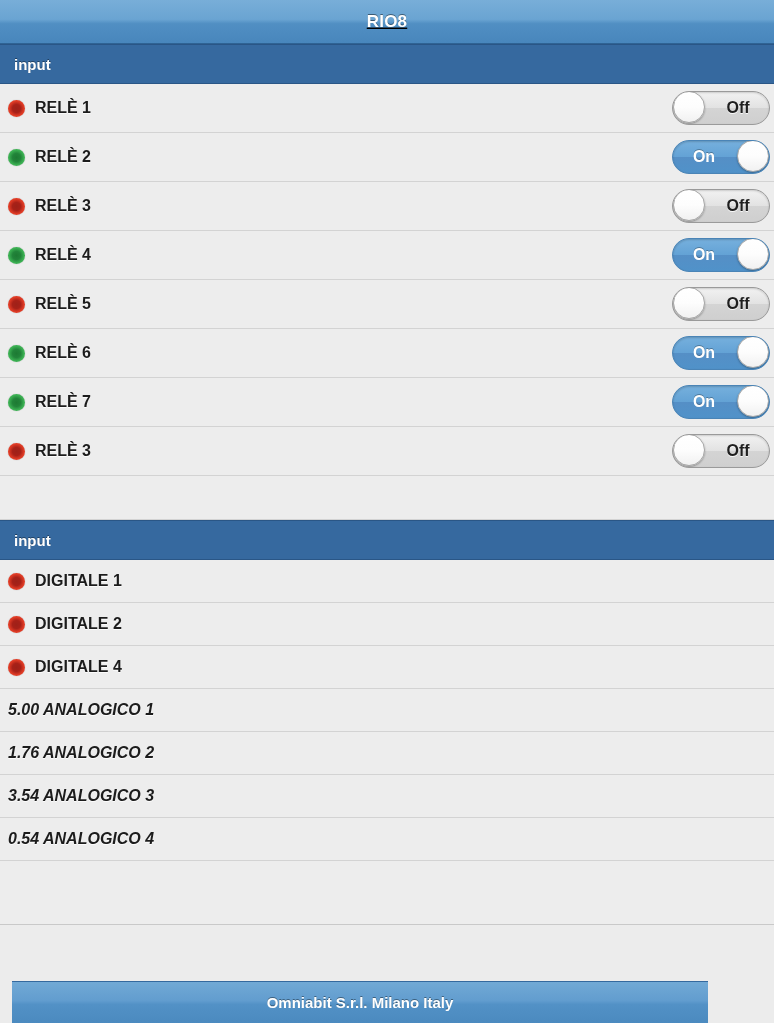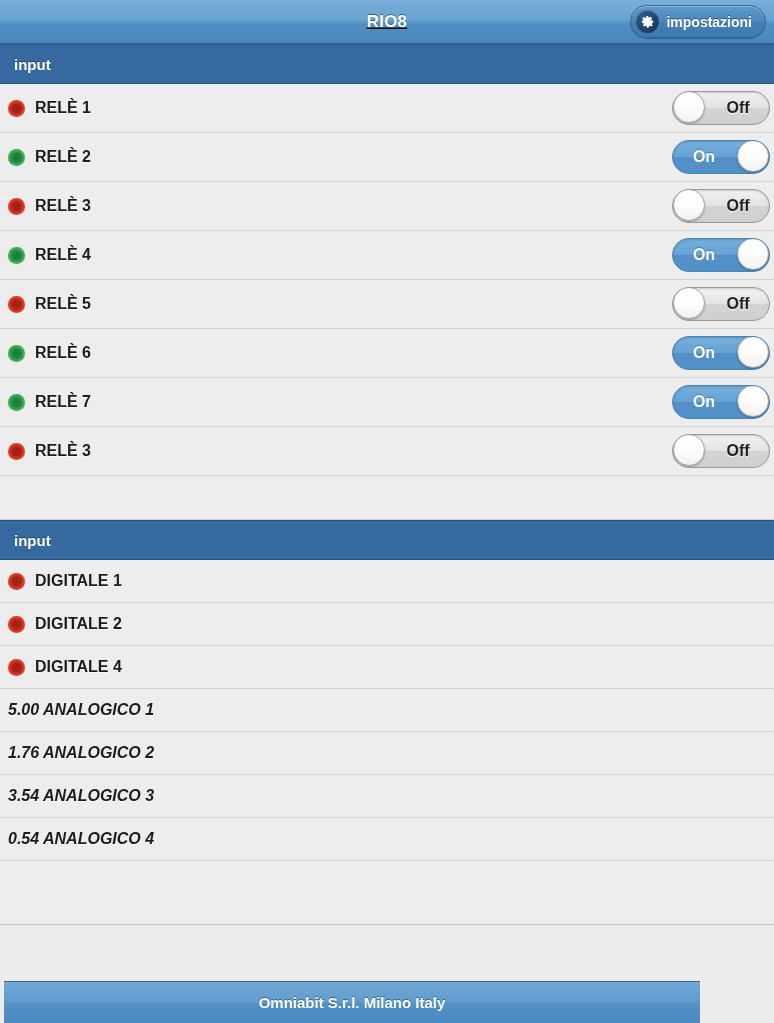--- a/index.html
+++ b/index.html
@@ -192,21 +192,21 @@
     box-shadow: 0 1px 2px rgba(0,0,0,0.3);
     flex: none;
     position: absolute;
   }
   .toggle-off .knob { left: 0px; top: -1px; }
   .toggle-on  .knob { right: 0px; top: -1px; }
 
   
   .footer {
     position: absolute;
-    left: 4px;
+    left: 12px;
     bottom: 0;
     width: 696px;
     height: 42px;
     box-sizing: border-box;
     background: linear-gradient(to bottom, #71a9d5 0%, #629dcf 45%, #5291c6 55%, #4b8abf 100%);
     border-top: 1px solid #34699e;
     display: flex;
     align-items: center;
     justify-content: center;
   }
@@ -215,29 +215,20 @@
     font-weight: bold;
     color: #ffffff;
     text-shadow: 0 -1px 0 rgba(0,0,0,0.4);
   }
 </style>
 </head>
 <body>
 
 <div class="titlebar">
   <span class="titlebar-title">RIO8</span>
-  <div class="settings-btn">
-    <span class="gear-badge">
-      <svg width="15" height="15" viewBox="0 0 24 24" aria-hidden="true">
-        <path fill="#ffffff" d="M12 8.2a3.8 3.8 0 1 0 0 7.6 3.8 3.8 0 0 0 0-7.6zm0 5.6a1.8 1.8 0 1 1 0-3.6 1.8 1.8 0 0 1 0 3.6z"></path>
-        <path fill="#ffffff" d="M21 13.4v-2.8l-2.4-.4a6.9 6.9 0 0 0-.8-1.9l1.4-2-2-2-2 1.4a6.9 6.9 0 0 0-1.9-.8L12.9 3h-2.8l-.4 2.4a6.9 6.9 0 0 0-1.9.8l-2-1.4-2 2 1.4 2a6.9 6.9 0 0 0-.8 1.9L3 11v2.8l2.4.4c.18.67.46 1.3.8 1.9l-1.4 2 2 2 2-1.4c.6.35 1.23.62 1.9.8l.4 2.4h2.8l.4-2.4c.67-.18 1.3-.45 1.9-.8l2 1.4 2-2-1.4-2c.35-.6.62-1.23.8-1.9l2.4-.4z"></path>
-      </svg>
-    </span>
-    <span class="settings-label">impostazioni</span>
-  </div>
 </div>
 
 <div class="section-header">
   <span class="section-header-label">input</span>
 </div>
 
 <div class="list">
 
   <div class="row row-output">
     <span class="led led-red"></span>

